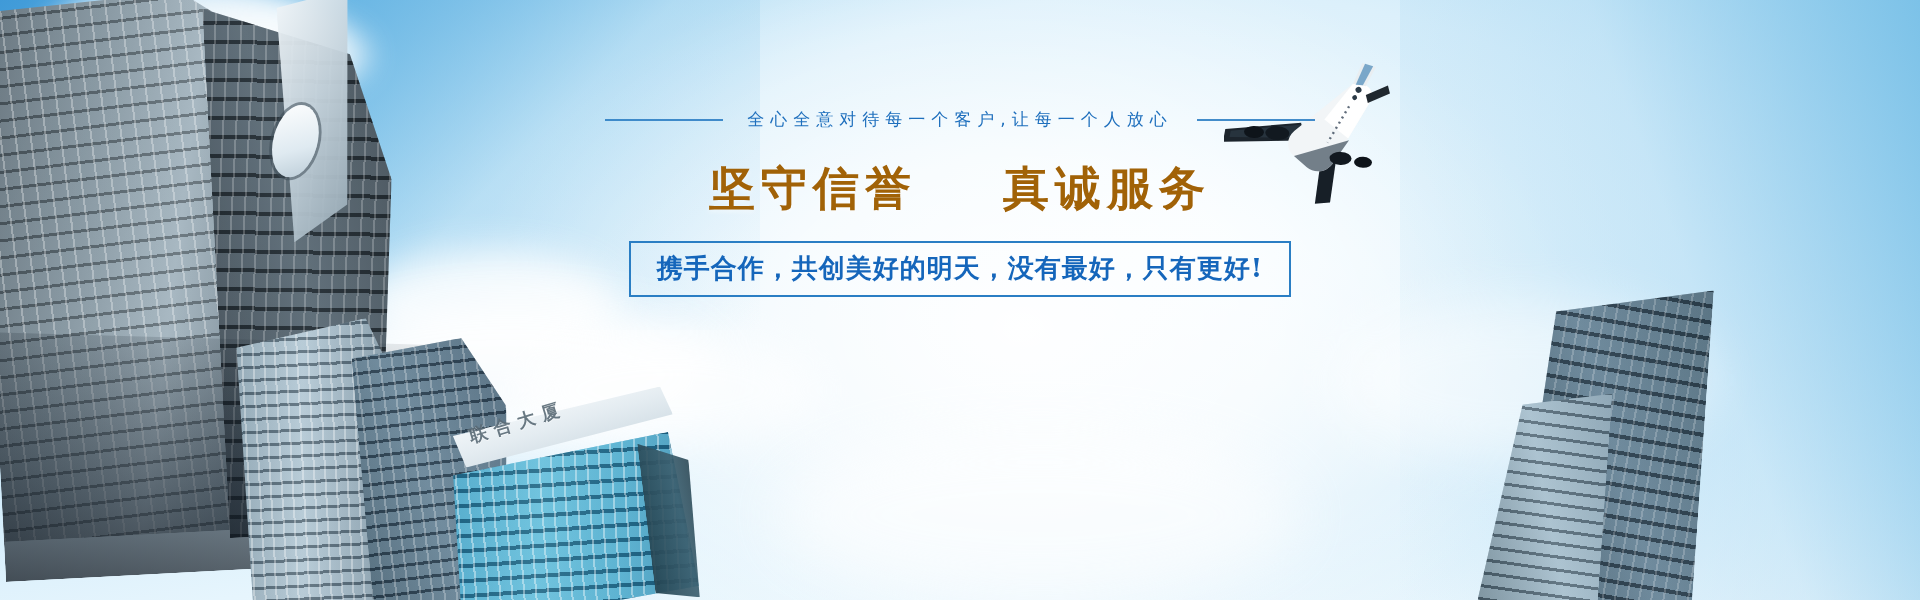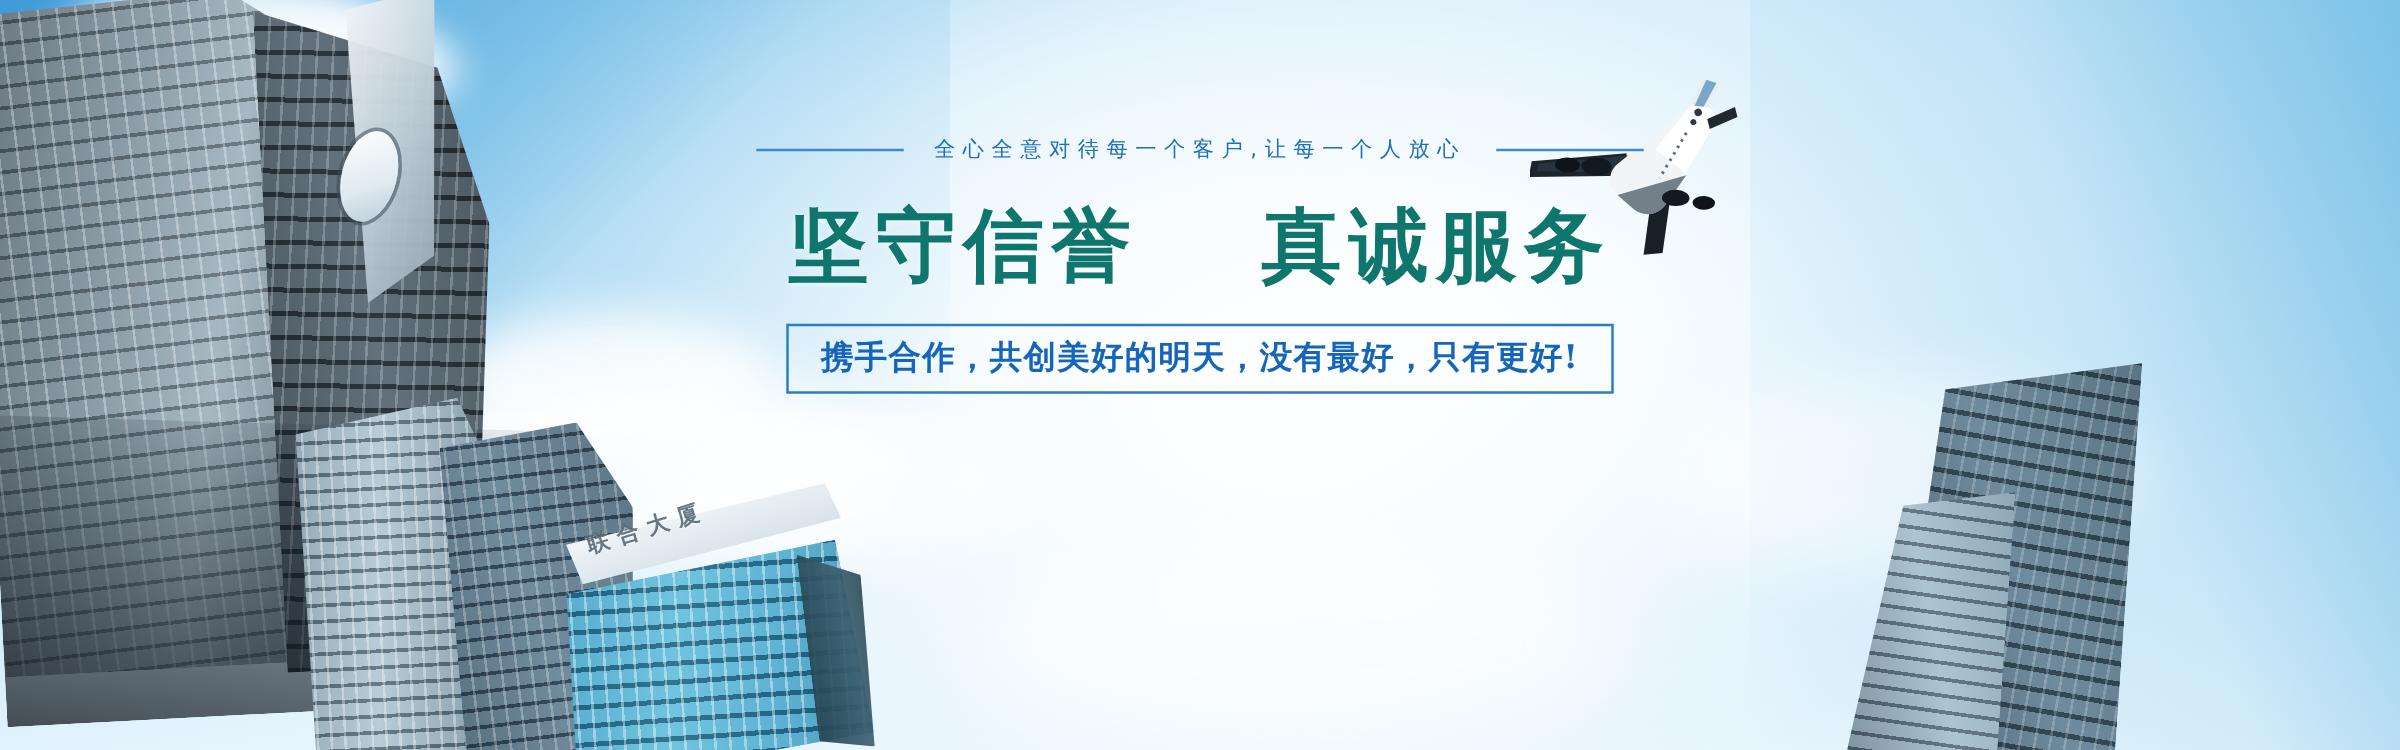--- a/index.html
+++ b/index.html
@@ -184,21 +184,21 @@
     width:118px;height:0;border-top:2px solid #2f7fc4;opacity:.9;
   }
   .tagline{
     font-family:"DejaVu Sans","Liberation Sans",sans-serif;
     font-size:17px;font-weight:500;color:#1e6fbd;
     letter-spacing:6px;white-space:nowrap;
   }
   .headline{
     margin-top:34px;
     font-family:"DejaVu Sans","Liberation Sans",sans-serif;
-    font-size:64px;font-weight:bold;color:#0f766e;
+    font-size:46px;font-weight:bold;color:#a16207;
     letter-spacing:6px;white-space:nowrap;line-height:1;
     text-shadow:0 2px 5px rgba(255,255,255,.55);
   }
   .headline .gap{display:inline-block;width:42px;}
   .subtitle-box{
     margin-top:30px;
     border:2px solid #2a7ec4;
     padding:12px 26px 14px;
     background:rgba(255,255,255,0);
   }

